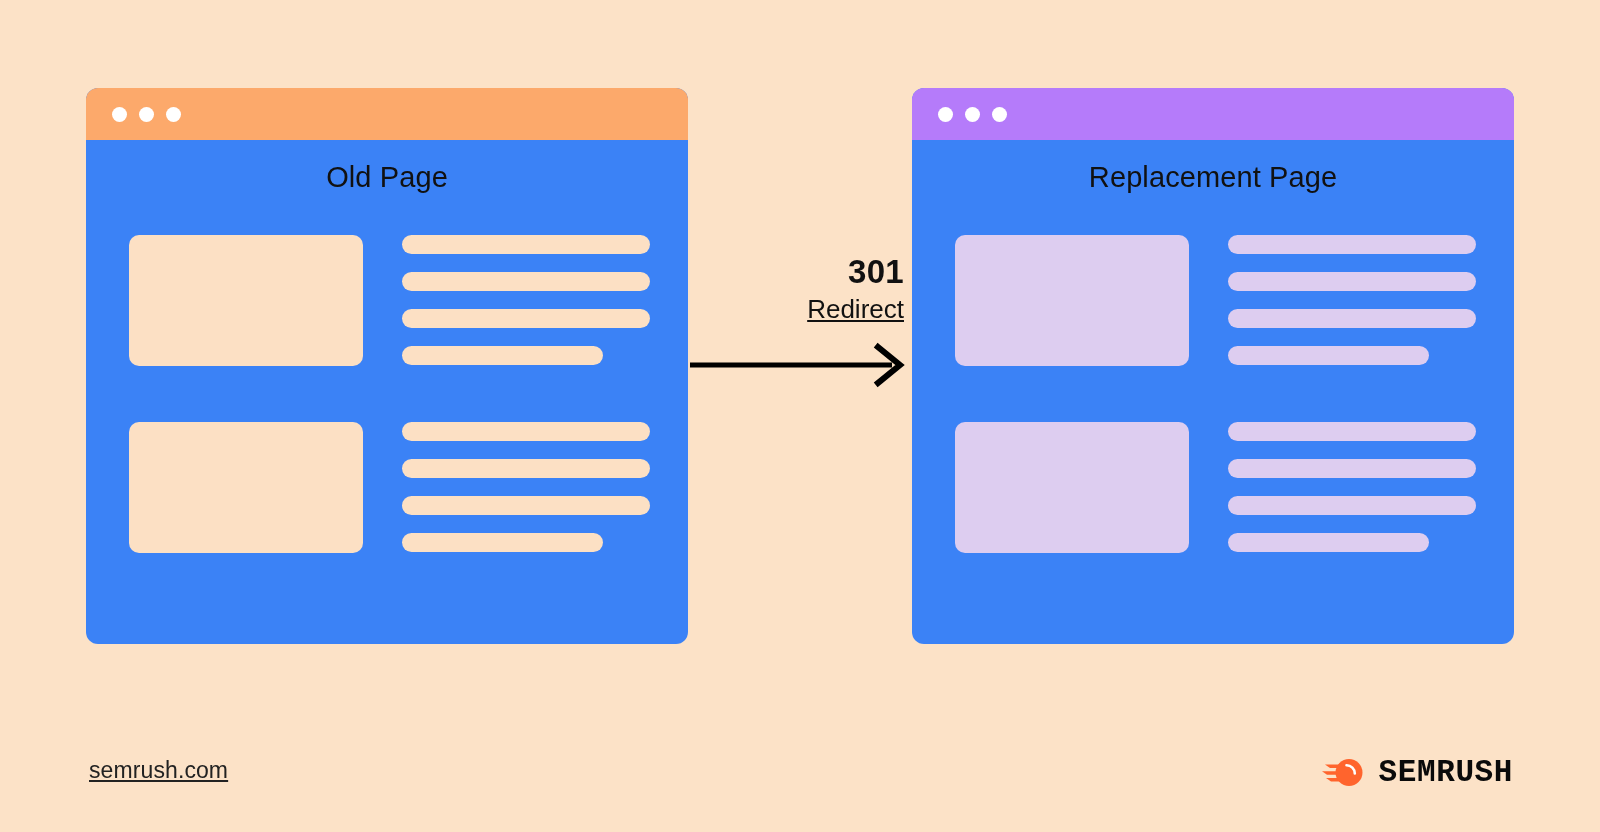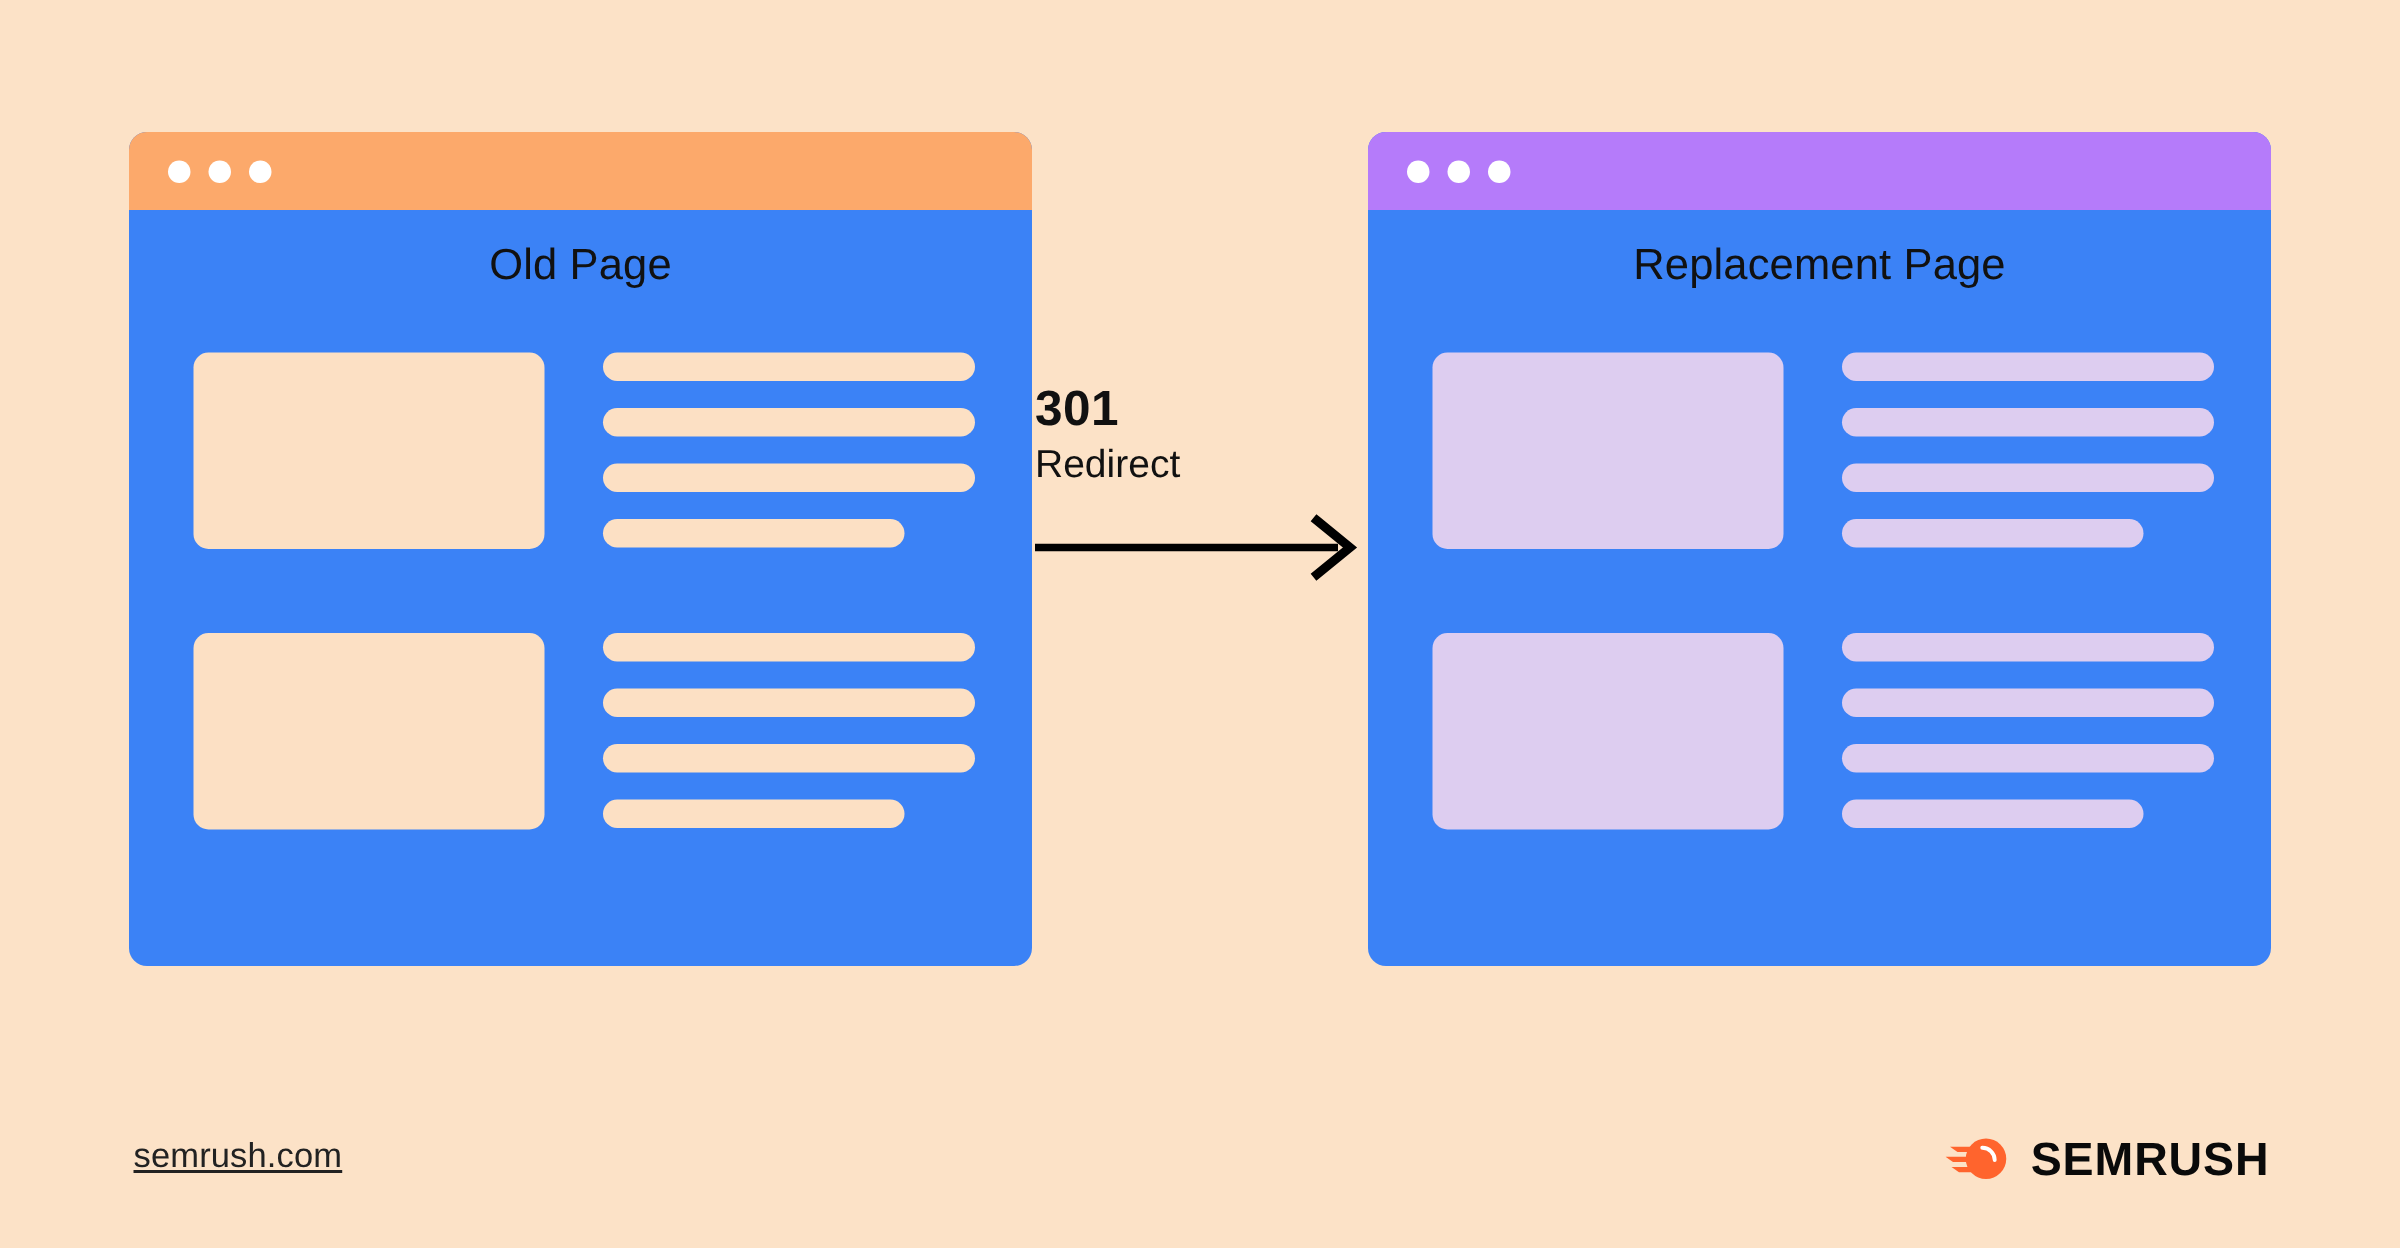--- a/index.html
+++ b/index.html
@@ -97,34 +97,35 @@
 
   .orange-fill { background: #FCE0C4; }
   .purple-fill { background: #DDCDF0; }
 
   
   .redirect-label {
     position: absolute;
     left: 690px;
     top: 252px;
     width: 214px;
-    text-align: left;
+    text-align: right;
     color: #111111;
   }
   .redirect-code {
     font-size: 33px;
     font-weight: 700;
     line-height: 1.22;
     letter-spacing: 0.3px;
   }
   .redirect-word {
     font-size: 26px;
     font-weight: 400;
     line-height: 1.2;
     margin-top: 2px;
+    text-decoration: underline;
   }
   .arrow {
     position: absolute;
     left: 688px;
     top: 342px;
     width: 220px;
     height: 46px;
   }
 
   
@@ -150,20 +151,21 @@
     height: 34px;
     margin-right: 13px;
     flex: 0 0 auto;
   }
   .brand-name {
     font-size: 31px;
     font-weight: 700;
     letter-spacing: 0.6px;
     color: #0A0A0A;
     line-height: 1;
+    font-family: Liberation Mono, monospace;
   }
 </style>
 </head>
 <body>
 
 <div id="stage">
 
   <div class="window left">
     <div class="titlebar orange">
       <span class="dot"></span>

